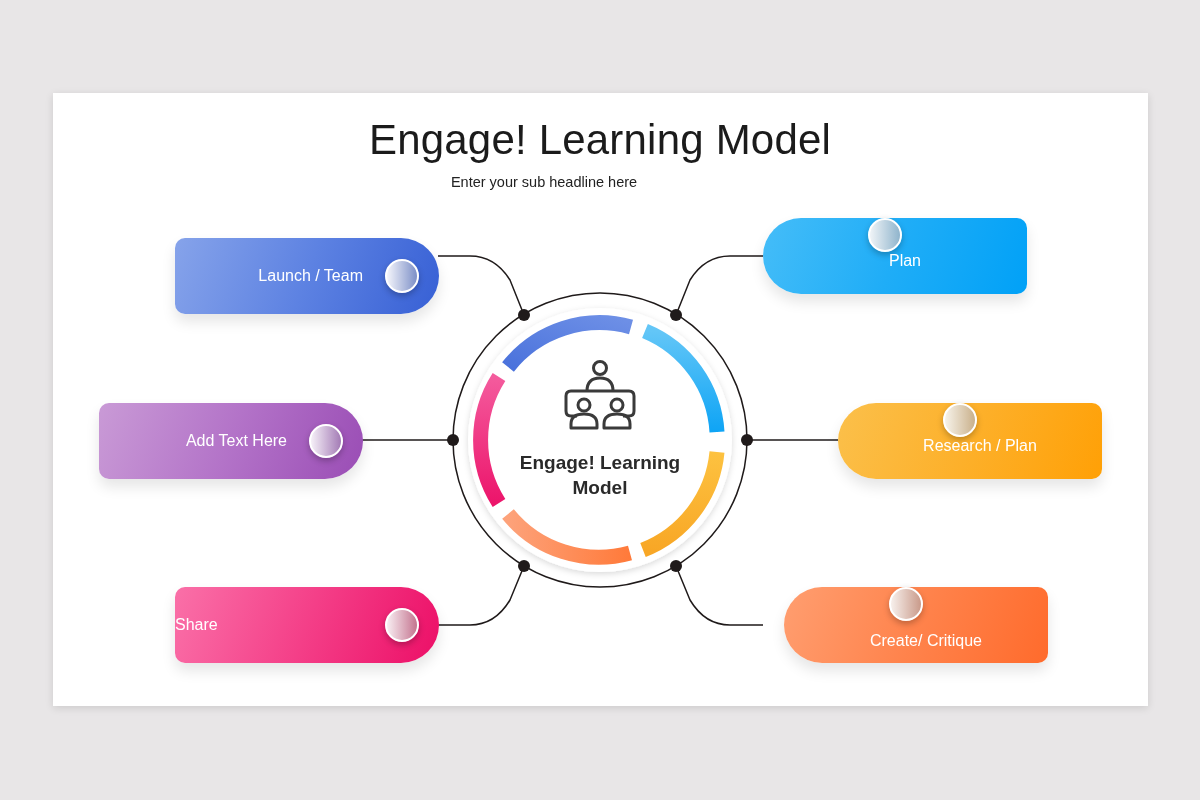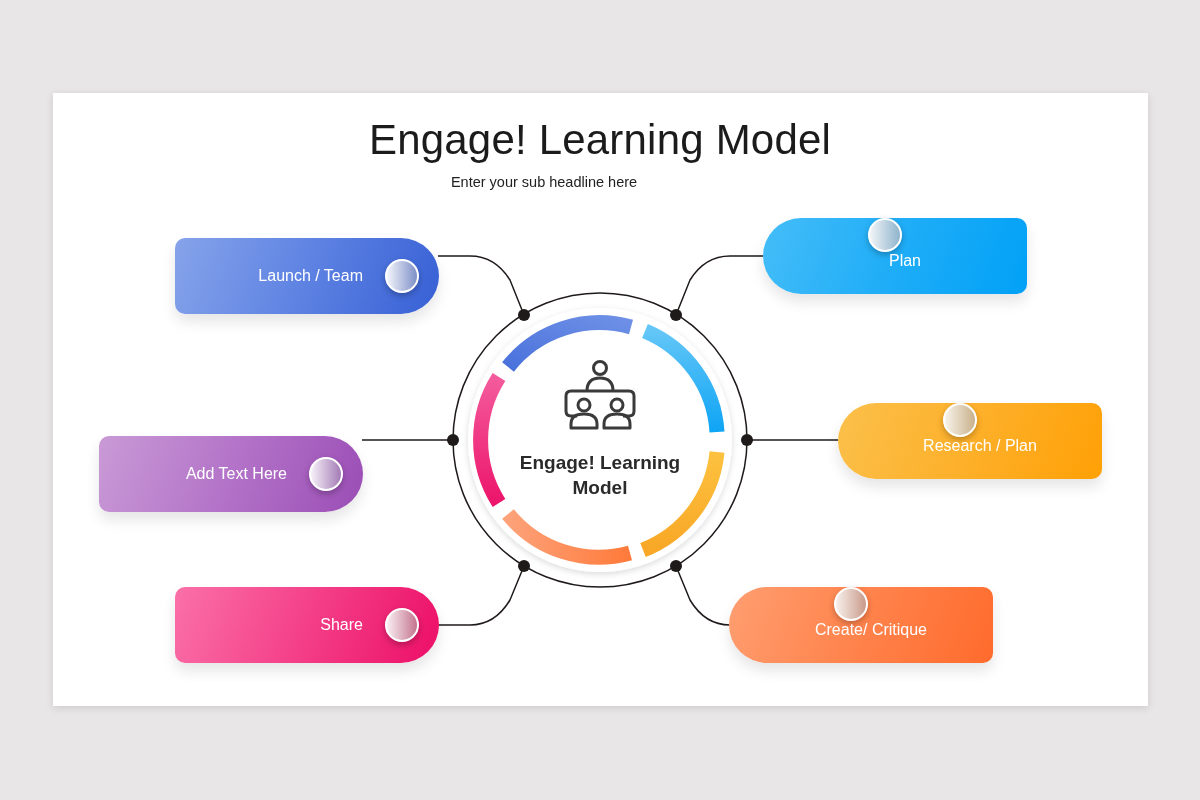--- a/index.html
+++ b/index.html
@@ -144,36 +144,36 @@
   </g>
 </svg>
 
 <div class="center-label">Engage! Learning Model</div>
 
 <div class="pill left" style="left:175px; top:218px; width:264px; background:linear-gradient(110deg,#86a3ea 0%,#5d82e2 50%,#3760d5 100%);margin-top:20px;">
   <span>Launch / Team</span>
   <span class="knob" style="background:linear-gradient(90deg,#f4f5fb,#7c8fc7);"></span>
 </div>
 
-<div class="pill left" style="left:99px; top:403px; width:264px; background:linear-gradient(110deg,#c99ad6 0%,#b373c8 50%,#9a4db5 100%);margin-top:33px;">
+<div class="pill left" style="left:99px; top:403px; width:264px; background:linear-gradient(110deg,#c99ad6 0%,#b373c8 50%,#9a4db5 100%);">
   <span>Add Text Here</span>
   <span class="knob" style="background:linear-gradient(90deg,#f6f0f8,#a37bb5);"></span>
 </div>
 
-<div class="pill left" style="left:175px; top:587px; width:264px; background:linear-gradient(110deg,#fa70a8 0%,#f43f88 50%,#ec0f67 100%);">
+<div class="pill left" style="left:175px; top:587px; width:264px; background:linear-gradient(110deg,#fa70a8 0%,#f43f88 50%,#ec0f67 100%);justify-content:space-between;">
   <span>Share</span>
   <span class="knob" style="background:linear-gradient(90deg,#f8eef2,#c4748f);"></span>
 </div>
 
 <div class="pill right" style="left:763px; top:218px; width:264px; background:linear-gradient(110deg,#45bdf8 0%,#1fadf7 50%,#01a1f7 100%);">
   <span class="knob" style="background:linear-gradient(90deg,#f0f4f7,#8fb4cc);"></span>
   <span>Plan</span>
 </div>
 
 <div class="pill right" style="left:838px; top:403px; width:264px; background:linear-gradient(110deg,#fbc04b 0%,#fdb02a 50%,#ffa006 100%);">
   <span class="knob" style="background:linear-gradient(90deg,#f7f3ea,#c9b08b);"></span>
   <span>Research / Plan</span>
 </div>
 
-<div class="pill right" style="left:729px; top:587px; width:264px; background:linear-gradient(110deg,#ff9e70 0%,#ff834c 50%,#ff6b2c 100%);">
+<div class="pill right" style="left:784px; top:587px; width:264px; background:linear-gradient(110deg,#ff9e70 0%,#ff834c 50%,#ff6b2c 100%);gap:11px;">
   <span class="knob" style="background:linear-gradient(90deg,#f7f0ec,#c99a8a);"></span>
   <span>Create/ Critique</span>
 </div>
 
 </body></html>

